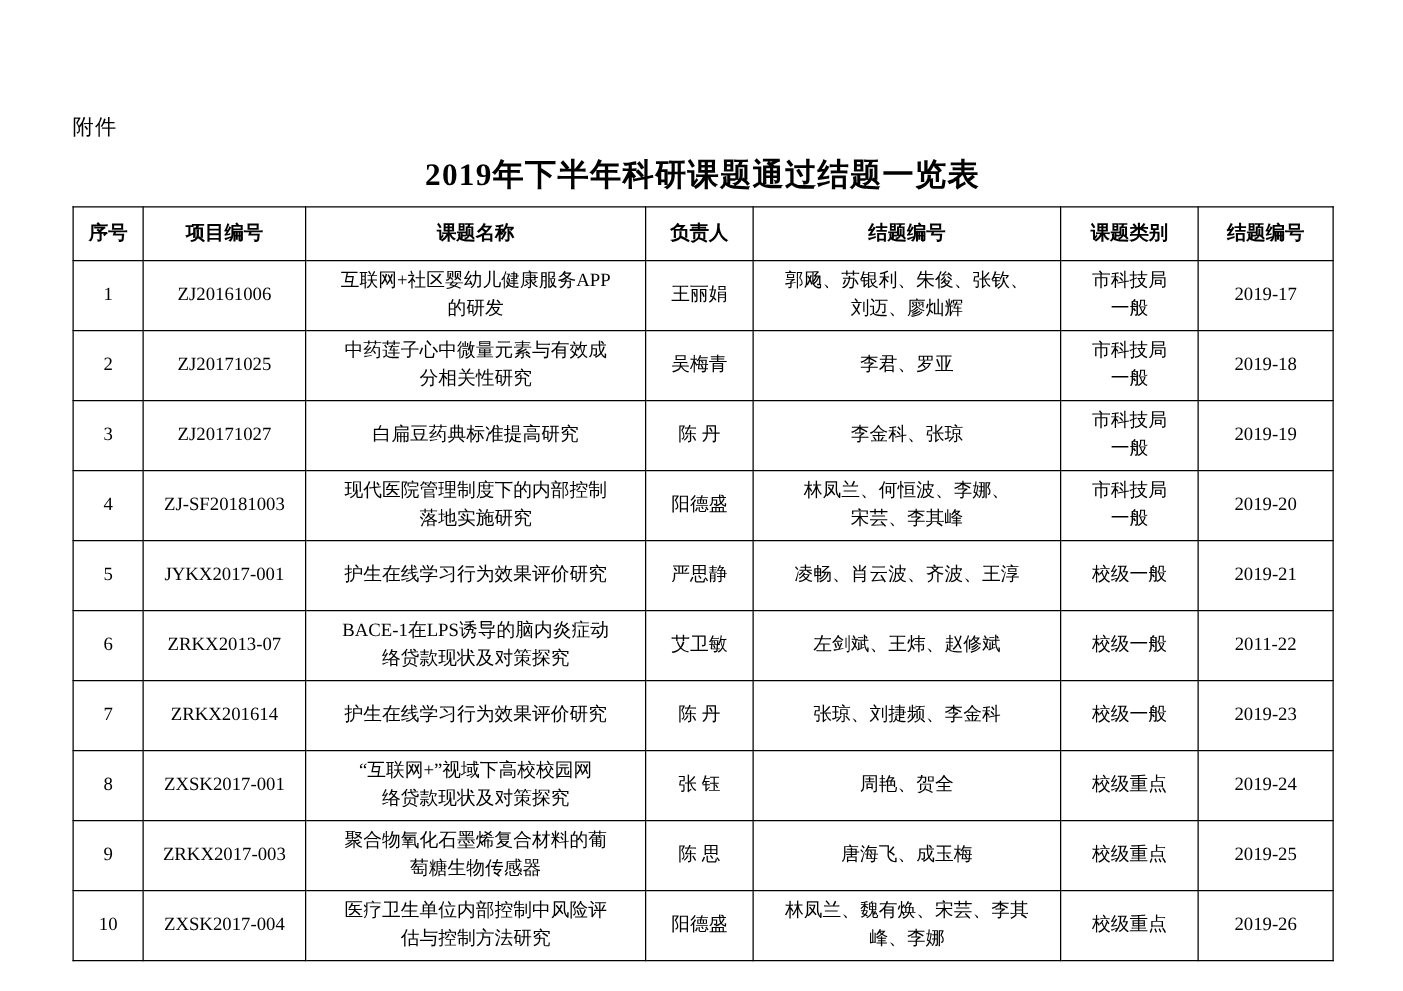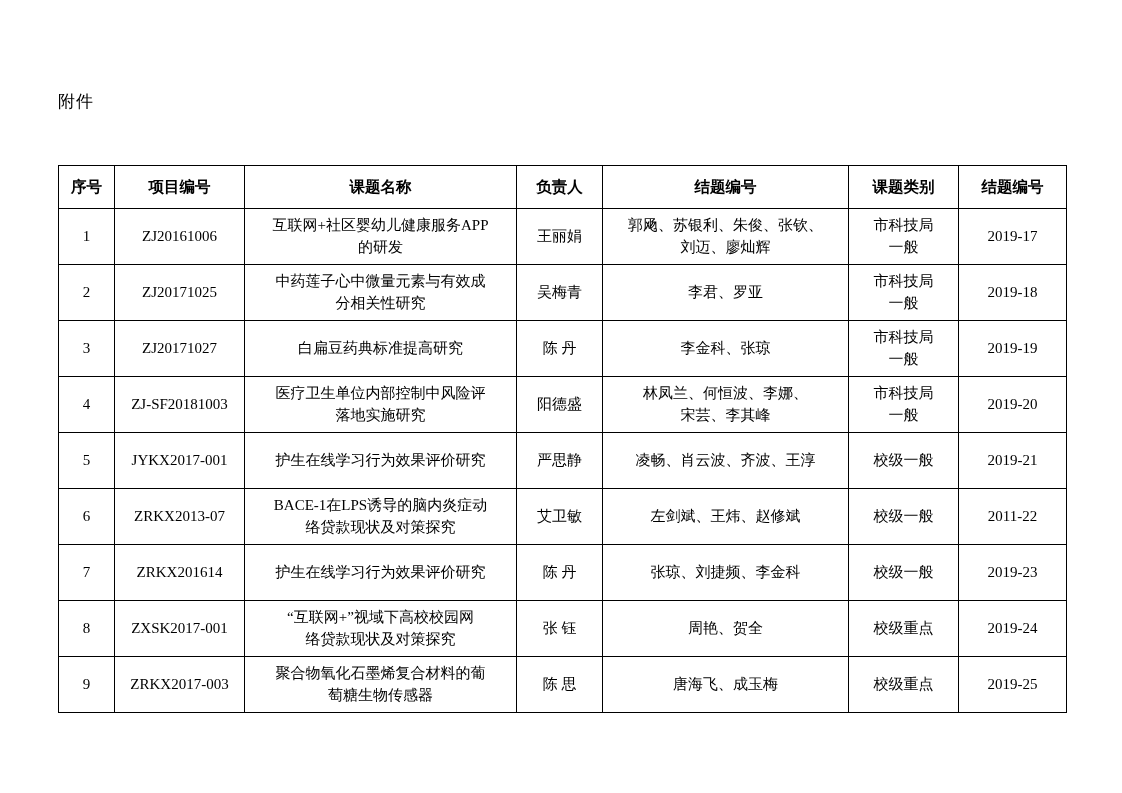--- a/index.html
+++ b/index.html
@@ -76,20 +76,21 @@
   .col-fin   { width: 108px; }
   .cell-break { white-space: pre-line; }
 </style>
 </head>
 <body>
 
 <div class="page">
 
   <div class="attachment-label">附件</div>
 
+  <div class="doc-title">2019年下半年科研课题通过结题一览表</div>
 
   <table class="main-table">
     <colgroup>
       <col class="col-seq">
       <col class="col-code">
       <col class="col-name">
       <col class="col-lead">
       <col class="col-mem">
       <col class="col-type">
       <col class="col-fin">
@@ -135,21 +136,21 @@
           <td class="cell-break">白扁豆药典标准提高研究</td>
           <td class="cell-break">陈 丹</td>
           <td class="cell-break">李金科、张琼</td>
           <td class="cell-break">市科技局
 一般</td>
           <td class="cell-break">2019-19</td>
         </tr>
         <tr>
           <td class="cell-break">4</td>
           <td class="cell-break">ZJ-SF20181003</td>
-          <td class="cell-break">医疗卫生单位内部控制中风险评
+          <td class="cell-break">现代医院管理制度下的内部控制
 落地实施研究</td>
           <td class="cell-break">阳德盛</td>
           <td class="cell-break">林凤兰、何恒波、李娜、
 宋芸、李其峰</td>
           <td class="cell-break">市科技局
 一般</td>
           <td class="cell-break">2019-20</td>
         </tr>
         <tr>
           <td class="cell-break">5</td>
@@ -192,16 +193,27 @@
         <tr>
           <td class="cell-break">9</td>
           <td class="cell-break">ZRKX2017-003</td>
           <td class="cell-break">聚合物氧化石墨烯复合材料的葡
 萄糖生物传感器</td>
           <td class="cell-break">陈 思</td>
           <td class="cell-break">唐海飞、成玉梅</td>
           <td class="cell-break">校级重点</td>
           <td class="cell-break">2019-25</td>
         </tr>
+        <tr>
+          <td class="cell-break">10</td>
+          <td class="cell-break">ZXSK2017-004</td>
+          <td class="cell-break">医疗卫生单位内部控制中风险评
+估与控制方法研究</td>
+          <td class="cell-break">阳德盛</td>
+          <td class="cell-break">林凤兰、魏有焕、宋芸、李其
+峰、李娜</td>
+          <td class="cell-break">校级重点</td>
+          <td class="cell-break">2019-26</td>
+        </tr>
       </tbody>
   </table>
 
 </div>
 
 </body></html>

